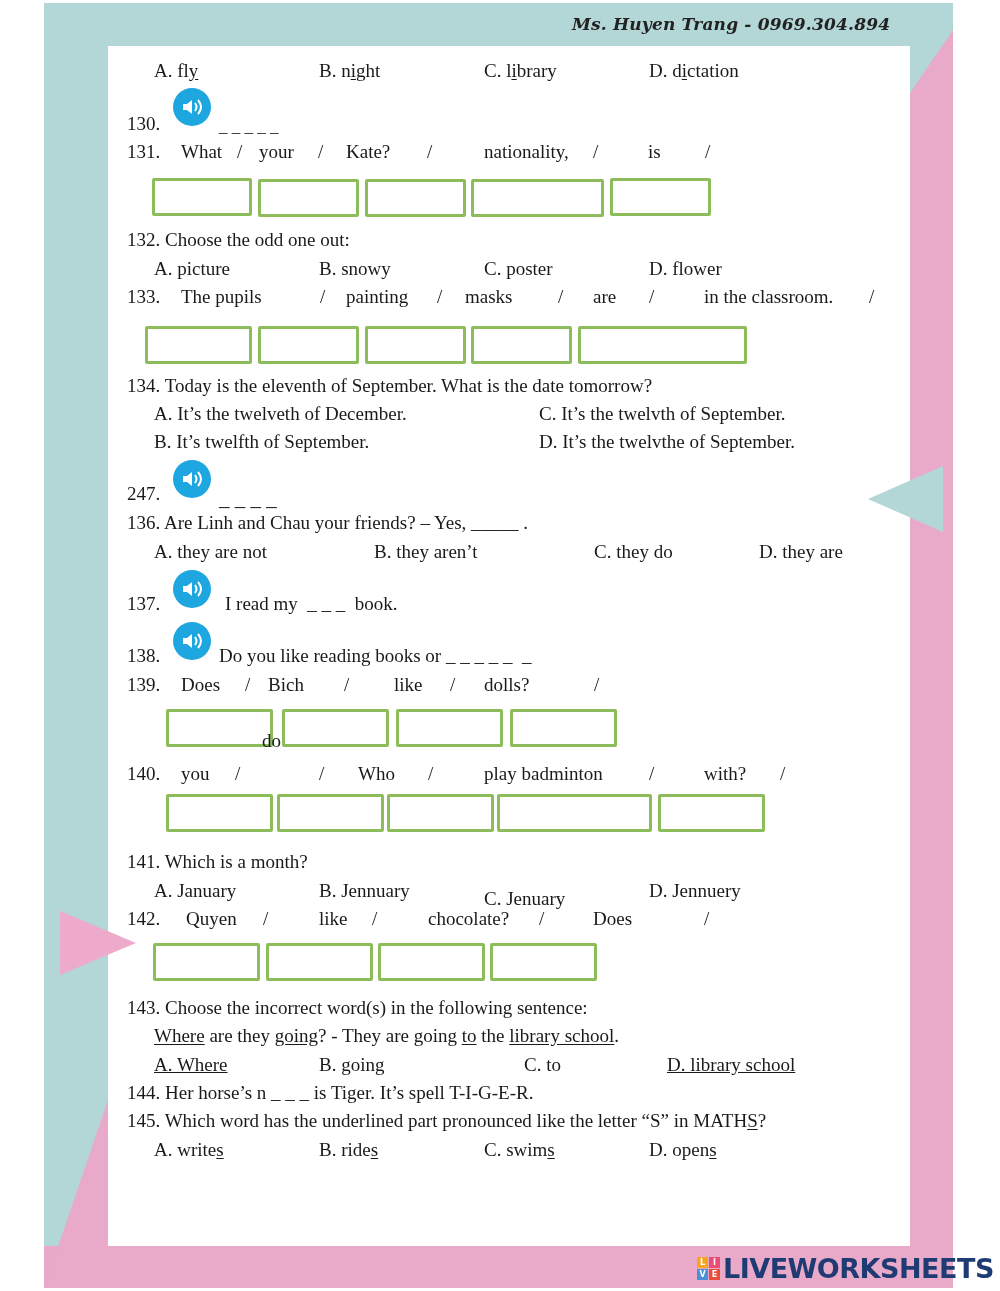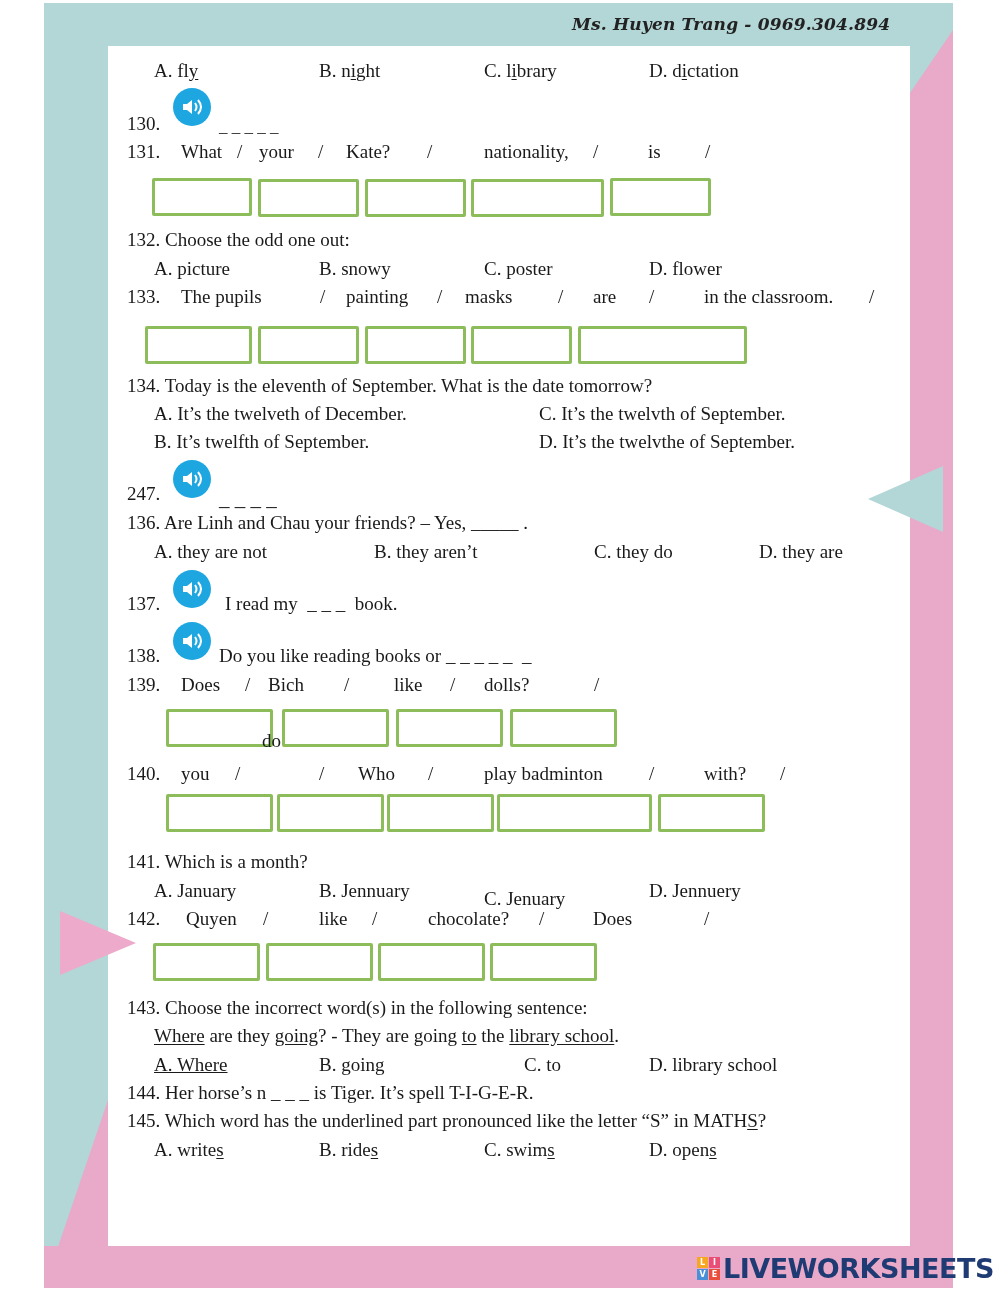--- a/index.html
+++ b/index.html
@@ -193,21 +193,21 @@
 <div class="box" style="left:153px;top:943px;width:107px;"></div>
 <div class="box" style="left:266px;top:943px;width:107px;"></div>
 <div class="box" style="left:378px;top:943px;width:107px;"></div>
 <div class="box" style="left:490px;top:943px;width:107px;"></div>
 
 <div class="t" style="left:127px;top:998px;">143. Choose the incorrect word(s) in the following sentence:</div>
 <div class="t" style="left:154px;top:1026px;white-space:pre;"><u>Where</u><span> are they </span><u>going</u><span>? - They are going </span><u>to</u><span> the </span><u>library school</u><span>.</span></div>
 <div class="t" style="left:154px;top:1055px;text-decoration:underline;">A. Where</div>
 <div class="t" style="left:319px;top:1055px;">B. going</div>
 <div class="t" style="left:484px;top:1055px;margin-left:40px;">C. to</div>
-<div class="t" style="left:649px;top:1055px;">D. library school</div>
+<div class="t" style="left:667px;top:1055px;text-decoration:underline;">D. library school</div>
 
 <div class="t" style="left:127px;top:1083px;">144. Her horse’s n _ _ _ is Tiger. It’s spell T-I-G-E-R.</div>
 
 <div class="t" style="left:127px;top:1111px;"><span>145. Which word has the underlined part pronounced like the letter “S” in MATH</span><u>S</u><span>?</span></div>
 <div class="t" style="left:154px;top:1140px;"><span>A. write</span><u>s</u></div>
 <div class="t" style="left:319px;top:1140px;"><span>B. ride</span><u>s</u></div>
 <div class="t" style="left:484px;top:1140px;"><span>C. swim</span><u>s</u></div>
 <div class="t" style="left:649px;top:1140px;"><span>D. open</span><u>s</u></div>
 
 <div class="logo">

